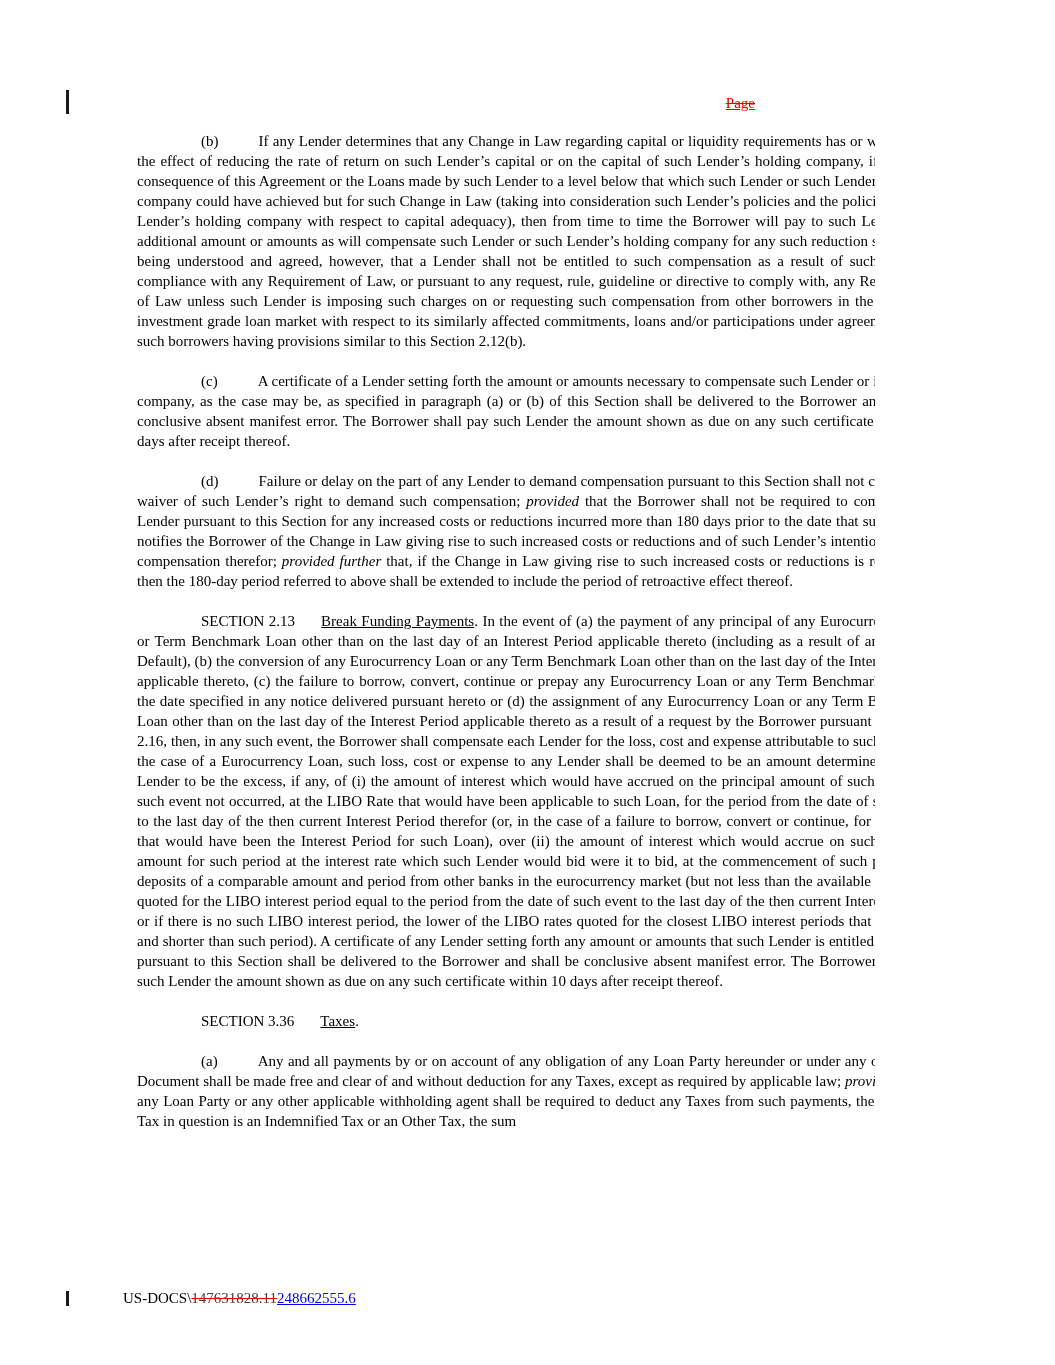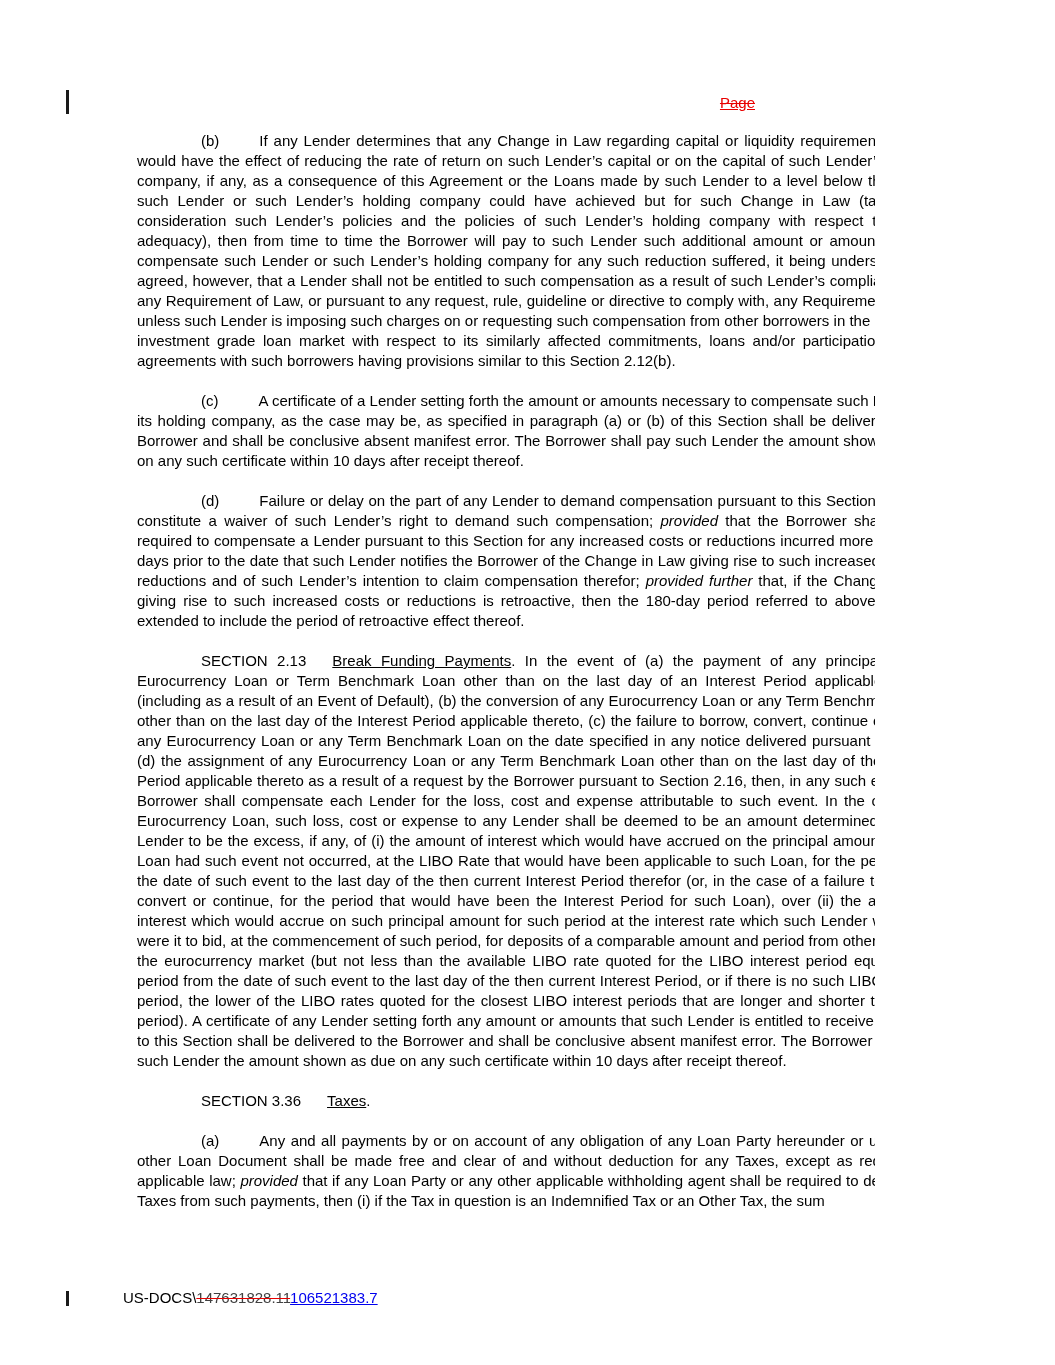--- a/index.html
+++ b/index.html
@@ -5,21 +5,21 @@
   html, body {
     margin: 0;
     padding: 0;
     background: #ffffff;
   }
   .page {
     position: relative;
     width: 875px;
     height: 1365px;
     background: #ffffff;
-    font-family: Liberation Sans, sans-serif;
+    font-family: Liberation Serif, serif;
     color: #000000;
     overflow: hidden;
   }
   .changebar {
     position: absolute;
     left: 66px;
     width: 3px;
     background: #1a1a1a;
   }
   .changebar-top { top: 90px; height: 24px; }
@@ -110,15 +110,15 @@
     <p class="para"><span>SECTION 2.13</span><span class="tab tab-heading"></span><span class="heading-title">Break Funding Payments</span><span>.  In the event of (a) the payment of any principal of any Eurocurrency Loan or Term Benchmark Loan other than on the last day of an Interest Period applicable thereto (including as a result of an Event of Default), (b) the conversion of any Eurocurrency Loan or any Term Benchmark Loan other than on the last day of the Interest Period applicable thereto, (c) the failure to borrow, convert, continue or prepay any Eurocurrency Loan or any Term Benchmark Loan on the date specified in any notice delivered pursuant hereto or (d) the assignment of any Eurocurrency Loan or any Term Benchmark Loan other than on the last day of the Interest Period applicable thereto as a result of a request by the Borrower pursuant to Section 2.16, then, in any such event, the Borrower shall compensate each Lender for the loss, cost and expense attributable to such event.  In the case of a Eurocurrency Loan, such loss, cost or expense to any Lender shall be deemed to be an amount determined by such Lender to be the excess, if any, of (i) the amount of interest which would have accrued on the principal amount of such Loan had such event not occurred, at the LIBO Rate that would have been applicable to such Loan, for the period from the date of such event to the last day of the then current Interest Period therefor (or, in the case of a failure to borrow, convert or continue, for the period that would have been the Interest Period for such Loan), over (ii) the amount of interest which would accrue on such principal amount for such period at the interest rate which such Lender would bid were it to bid, at the commencement of such period, for deposits of a comparable amount and period from other banks in the eurocurrency market (but not less than the available LIBO rate quoted for the LIBO interest period equal to the period from the date of such event to the last day of the then current Interest Period, or if there is no such LIBO interest period, the lower of the LIBO rates quoted for the closest LIBO interest periods that are longer and shorter than such period).  A certificate of any Lender setting forth any amount or amounts that such Lender is entitled to receive pursuant to this Section shall be delivered to the Borrower and shall be conclusive absent manifest error.  The Borrower shall pay such Lender the amount shown as due on any such certificate within 10 days after receipt thereof.</span></p>
 
     <p class="para"><span>SECTION 3.36</span><span class="tab tab-heading"></span><span class="heading-title">Taxes</span><span>.</span></p>
 
     <p class="para"><span>(a)</span><span class="tab tab-wide"></span><span>Any and all payments by or on account of any obligation of any Loan Party hereunder or under any other Loan Document shall be made free and clear of and without deduction for any Taxes, except as required by applicable law; </span><span class="ital">provided</span><span> that if any Loan Party or any other applicable withholding agent shall be required to deduct any Taxes from such payments, then (i) if the Tax in question is an Indemnified Tax or an Other Tax, the sum</span></p>
 
   </div>
 
   <div class="page-number">-67-</div>
 
-  <div class="doc-id"><span>US-DOCS\</span><span class="del">147631828.11</span><span class="ins">106521383.7</span></div>
+  <div class="doc-id"><span>US-DOCS\</span><span class="del">147631828.11</span><span class="ins">248662555.6</span></div>
 
 </div>
 
 </body></html>

